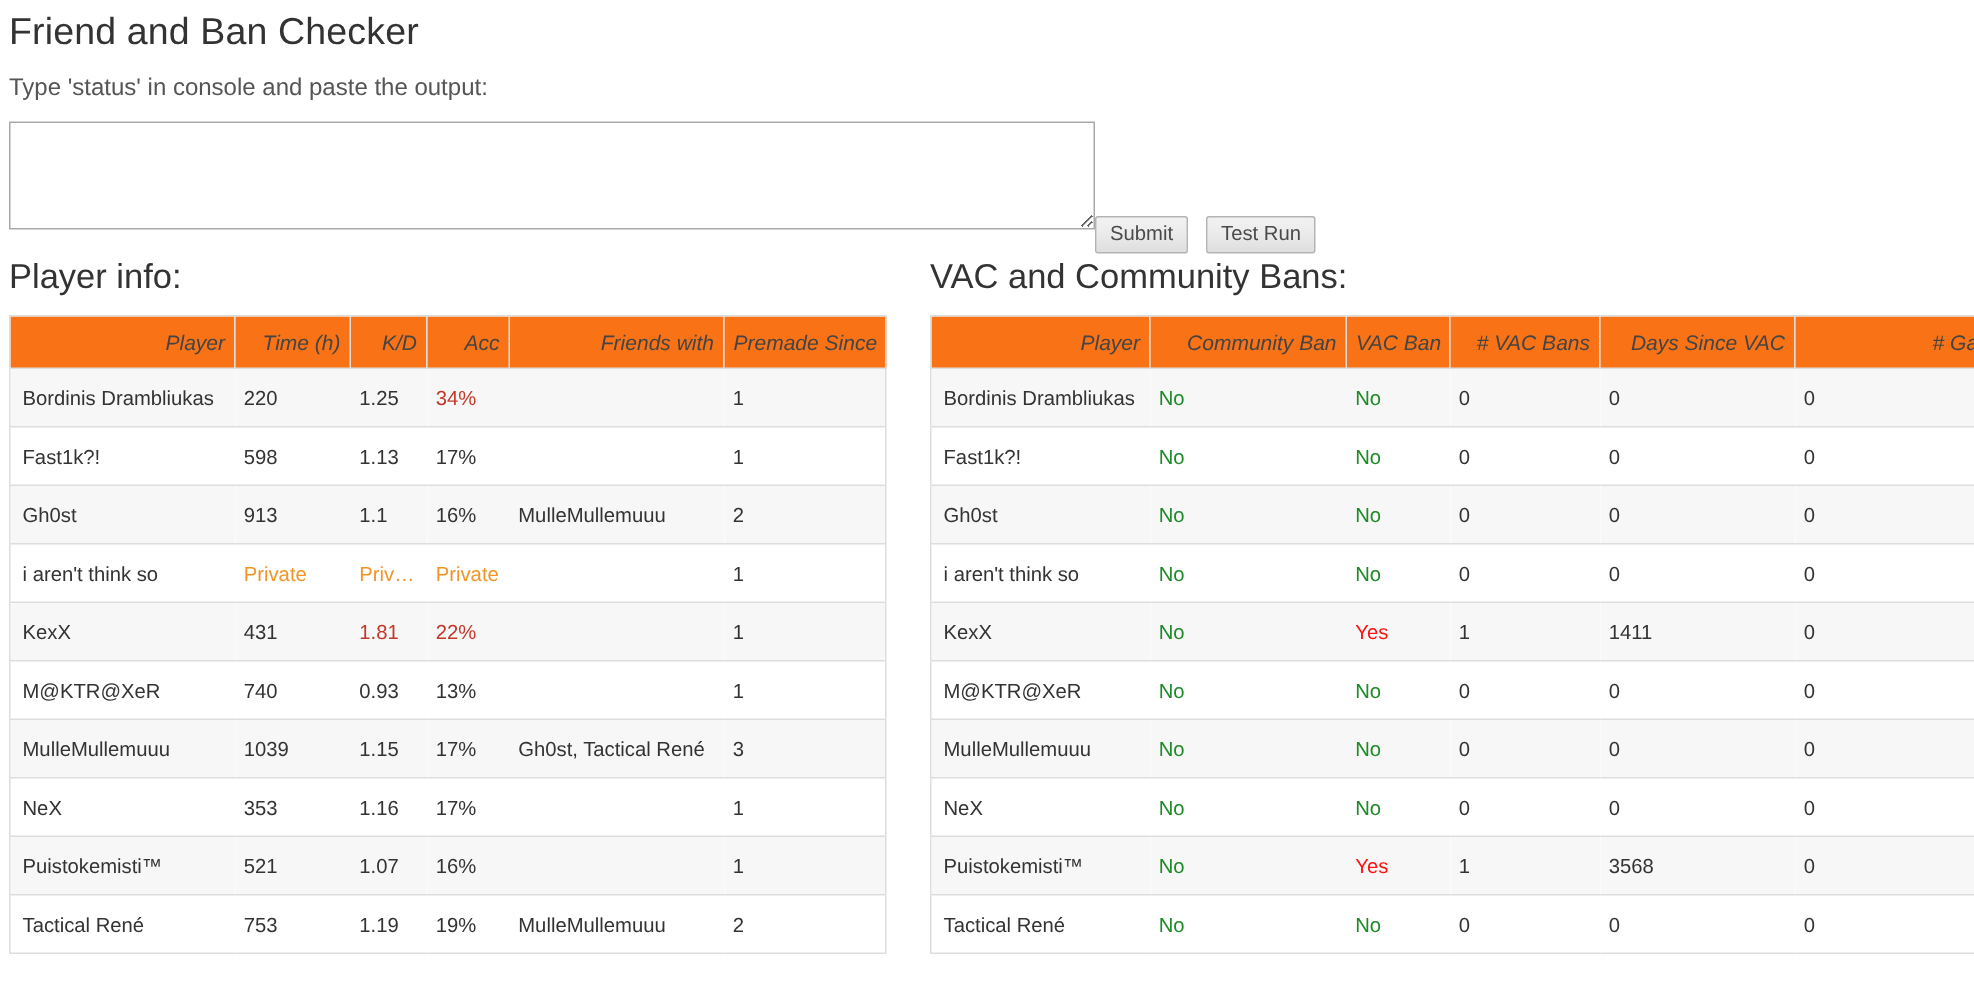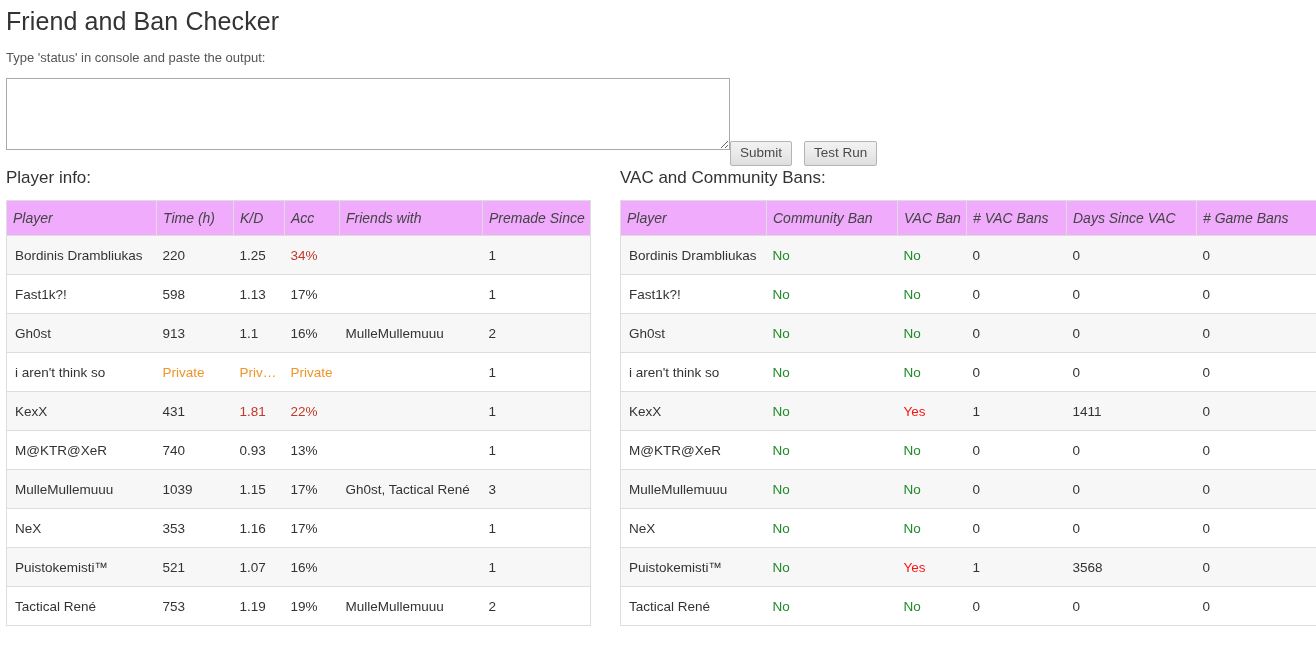--- a/index.html
+++ b/index.html
@@ -23,21 +23,21 @@
     padding: 6px 0 0 6px;
     font-size: 25px;
     font-weight: 400;
     color: #333333;
     letter-spacing: 0.1px;
     line-height: 1.2;
   }
   .instruction {
     margin: 0;
     padding: 14px 0 0 6px;
-    font-size: 13px;
+    font-size: 16px;
     color: #555555;
     font-weight: 400;
   }
 
   
   .form-area {
     position: relative;
     padding: 13px 0 0 6px;
   }
   .status-textarea {
@@ -79,45 +79,45 @@
   }
   .table-block {
     position: absolute;
     top: 0;
   }
   .table-block.left  { left: 6px;   width: 584px; }
   .table-block.right { left: 620px; width: 700px; }
 
   .section-title {
     margin: 0 0 12px 0;
-    font-size: 17px;
+    font-size: 23px;
     font-weight: 400;
     color: #333333;
     white-space: nowrap;
   }
 
   table.data {
     border-collapse: collapse;
     border: 1px solid #dddddd;
     background: #ffffff;
     font-size: 13.5px;
     color: #333333;
     table-layout: fixed;
   }
   table.data.left-tbl  { width: 584px; }
   table.data.right-tbl { width: 760px; }
 
   table.data thead th {
-    background: #f0abfc;
+    background: #f97316;
     border: 1px solid #dddddd;
     border-top: none;
     font-style: italic;
     font-weight: 400;
     color: #444444;
-    text-align: left;
+    text-align: right;
     padding: 9px 6px;
     font-size: 14px;
     white-space: nowrap;
   }
   table.data thead th:first-child { border-left: none; }
 
   table.data tbody td {
     border: none;
     border-top: 1px solid #dddddd;
     padding: 10px 6px 10px 6px;

